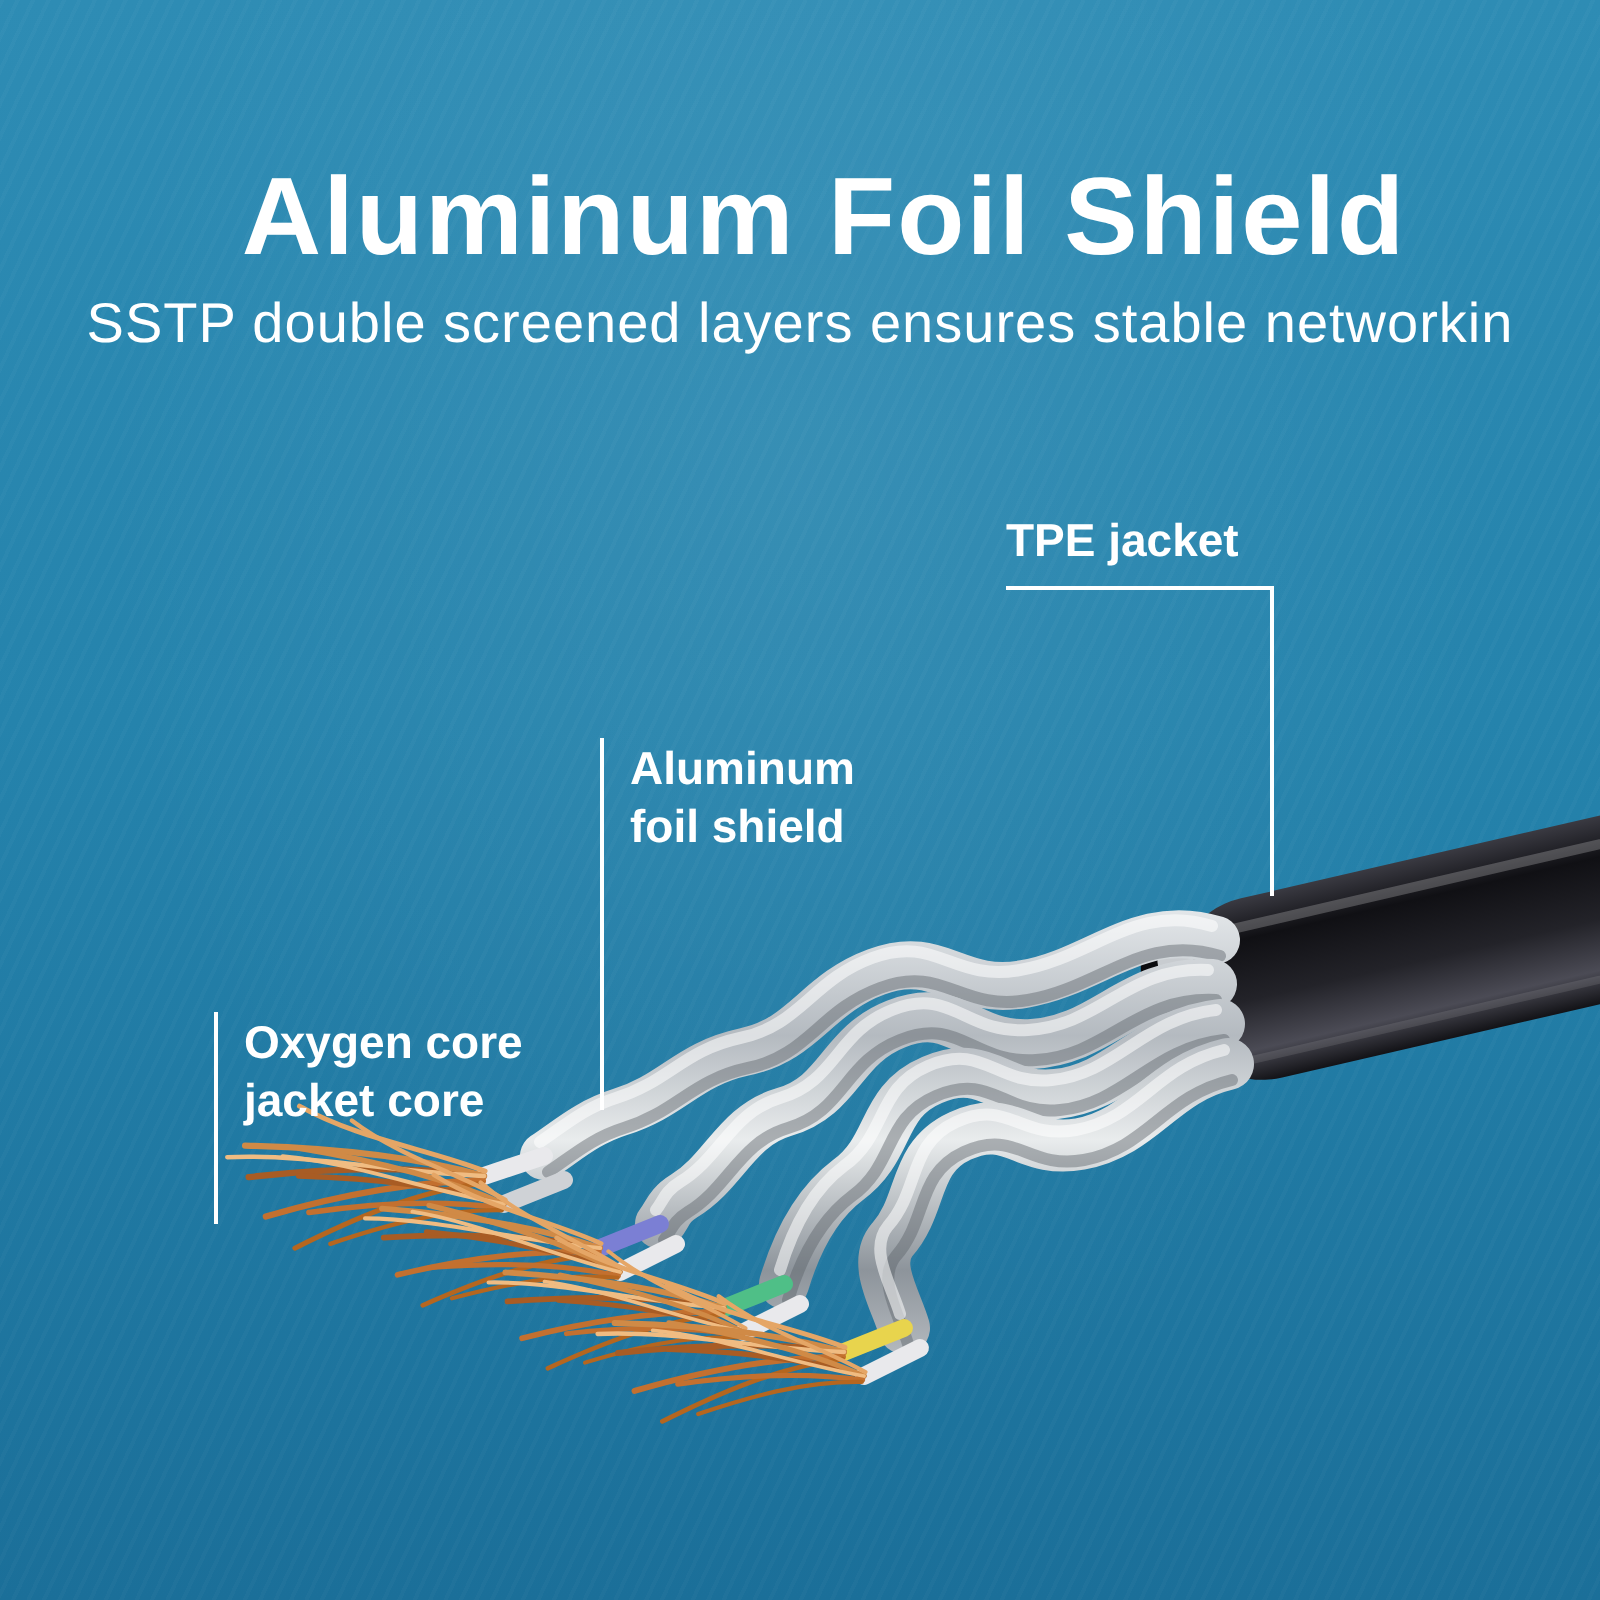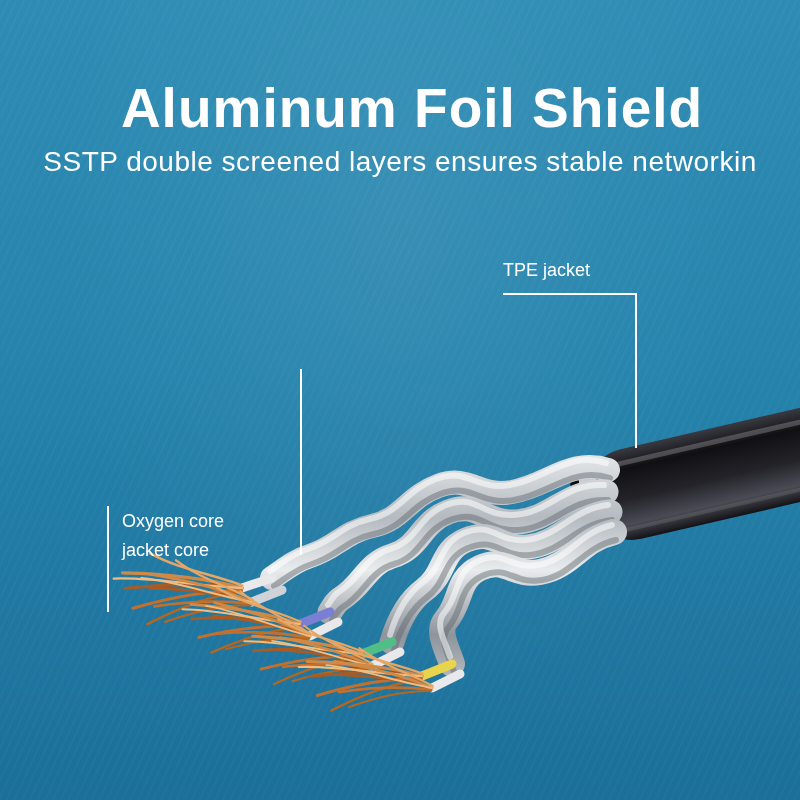--- a/index.html
+++ b/index.html
@@ -19,21 +19,21 @@
     color:#ffffff; font-size:55px; font-weight:bold; letter-spacing:1px;
     margin:12px;
   }
   .subtitle{
     position:absolute; left:0; top:146px; width:800px;
     text-align:center;
     color:#ffffff; font-size:28px; font-weight:400; letter-spacing:0.5px;
     margin:0;
   }
   .callout-label{
-    position:absolute; color:#ffffff; font-size:18px; font-weight:normal;
+    position:absolute; color:#ffffff; font-size:23px; font-weight:bold;
     line-height:29px; white-space:nowrap;
   }
   .leader{ position:absolute; background:#ffffff; }
   .leader.h{ height:2px; }
   .leader.v{ width:2px; }
   svg.cable{ position:absolute; left:0; top:0; }
 </style>
 </head>
 <body>
 
@@ -129,20 +129,24 @@
   <h1 class="title">Aluminum Foil Shield</h1>
   <p class="subtitle">SSTP double screened layers ensures stable networkin</p>
 
   <div class="callout-label" style="left:503px; top:256px;">
     <span>TPE jacket</span>
   </div>
   <div class="leader h" style="left:503px; top:293px; width:134px;"></div>
   <div class="leader v" style="left:635px; top:293px; height:155px;"></div>
 
   <div class="leader v" style="left:300px; top:369px; height:186px;"></div>
+  <div class="callout-label" style="left:315px; top:370px;">
+    <div>Aluminum</div>
+    <div>foil shield</div>
+  </div>
 
   <div class="leader v" style="left:107px; top:506px; height:106px;"></div>
   <div class="callout-label" style="left:122px; top:507px;">
     <div>Oxygen core</div>
     <div>jacket core</div>
   </div>
 
 </div>
 
 </body></html>

